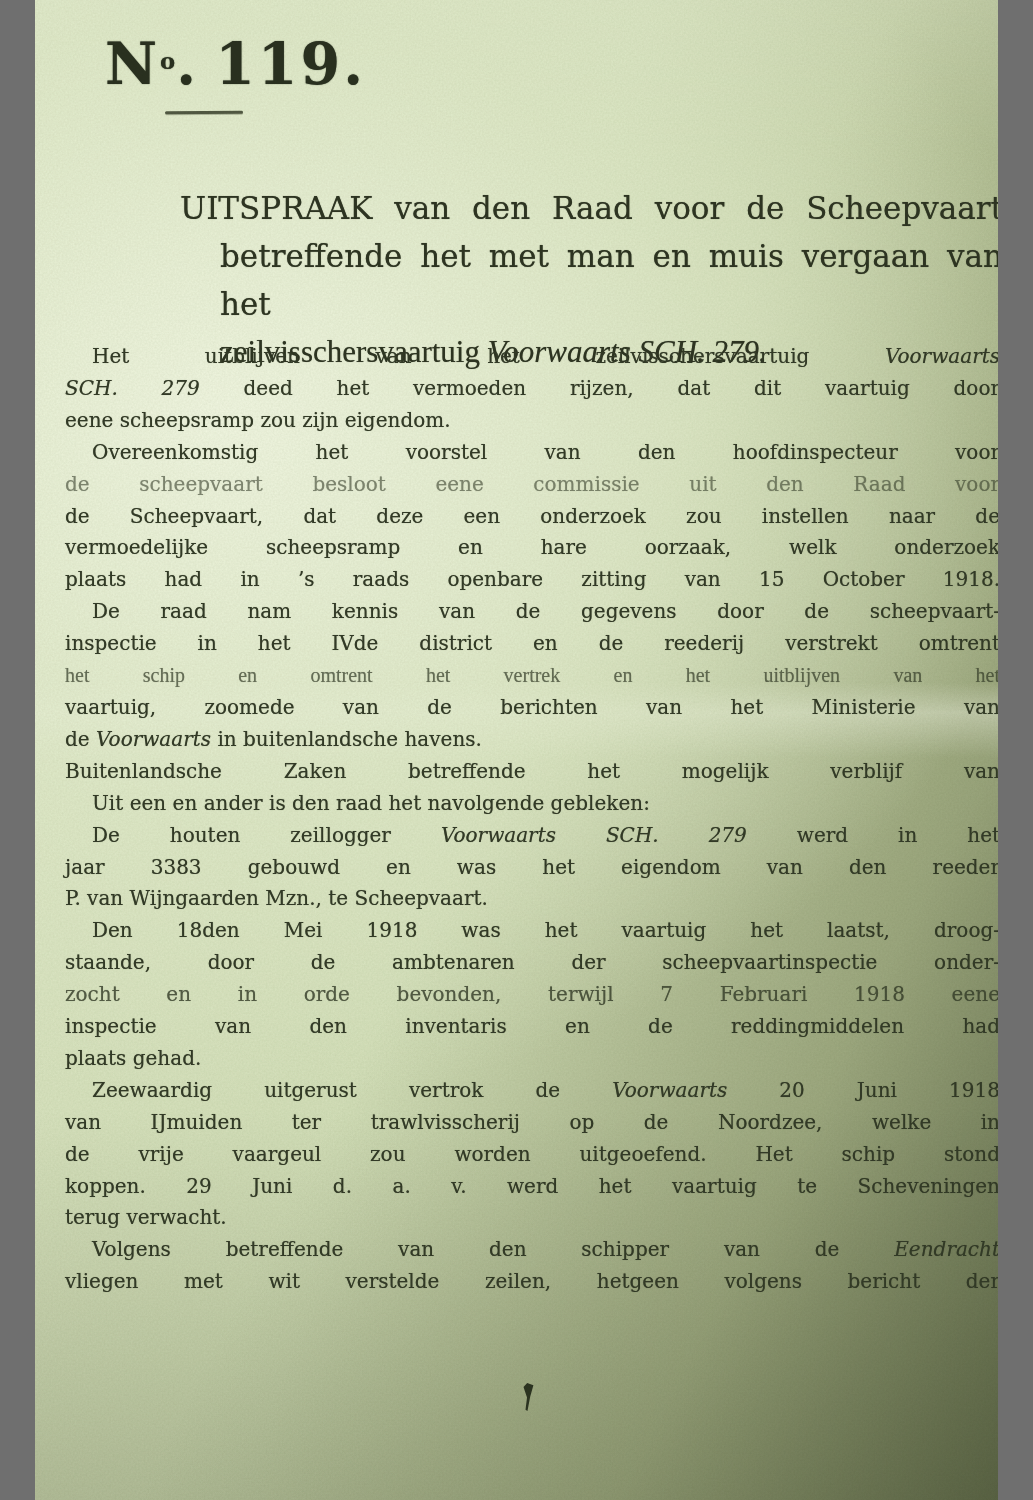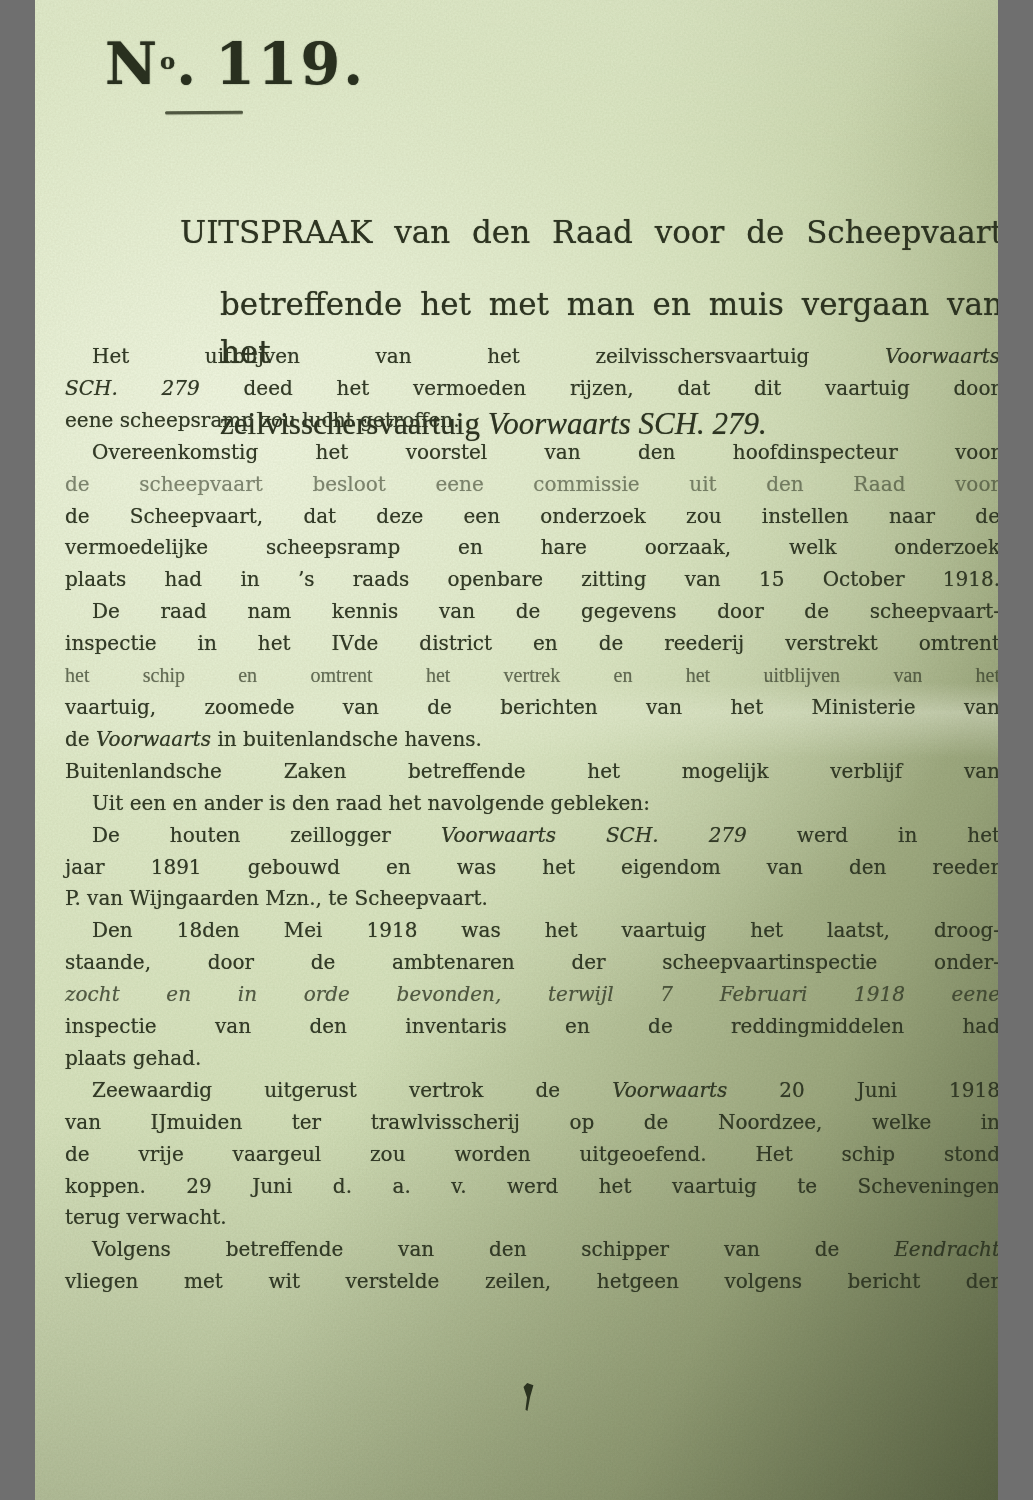--- a/index.html
+++ b/index.html
@@ -27,21 +27,21 @@
   .heading-rule{
     position:absolute;left:130px;top:111px;width:78px;height:3px;
     background:#39402b;border-radius:2px;opacity:0.85;
     box-shadow:0 1px 0 rgba(57,64,43,0.35);transform:rotate(-0.5deg);
   }
   .title{
     position:absolute;left:145px;top:184px;width:823px;
     font-size:31px;line-height:48px;color:#2e3522;
     text-shadow:0 0 0.8px rgba(46,53,34,0.7);
   }
-  .title .tline{text-align:justify;text-align-last:justify;margin-top:24px;}
+  .title .tline{text-align:justify;text-align-last:justify;}
   .title .tline.hang{padding-left:40px;}
   .title .tline.noj{text-align-last:left;font-family:Liberation Serif, serif;}
   .body{
     position:absolute;left:30px;top:341px;width:935px;
     font-size:20px;line-height:31.9px;
     text-shadow:0 0 0.7px rgba(51,59,39,0.65);
   }
   .body .tline{text-align:justify;text-align-last:justify;}
   .body .tline.noj{text-align-last:left;}
   .body .tline.ind{text-indent:27px;}
@@ -66,39 +66,39 @@
 
   <div class="title" id="title-block">
       <div class="tline"><span>UITSPRAAK van den Raad voor de Scheepvaart</span></div>
       <div class="tline hang"><span>betreffende het met man en muis vergaan van het</span></div>
       <div class="tline noj hang"><span>zeilvisschersvaartuig </span><i>Voorwaarts SCH. 279.</i></div>
     </div>
 
   <div class="body" id="body-block">
       <div class="tline ind"><span>Het uitblijven van het zeilvisschersvaartuig </span><i>Voorwaarts</i></div>
       <div class="tline"><i>SCH. 279</i><span> deed het vermoeden rijzen, dat dit vaartuig door</span></div>
-      <div class="tline noj"><span>eene scheepsramp zou lucht getroffen.</span></div>
+      <div class="tline noj"><span>eene scheepsramp zou zijn eigendom.</span></div>
       <div class="tline ind"><span>Overeenkomstig het voorstel van den hoofdinspecteur voor</span></div>
       <div class="tline" style="opacity: 0.58; filter: blur(0.5px);"><span>de scheepvaart besloot eene commissie uit den Raad voor</span></div>
       <div class="tline"><span>de Scheepvaart, dat deze een onderzoek zou instellen naar de</span></div>
       <div class="tline"><span>vermoedelijke scheepsramp en hare oorzaak, welk onderzoek</span></div>
       <div class="tline"><span>plaats had in ’s raads openbare zitting van 15 October 1918.</span></div>
       <div class="tline ind"><span>De raad nam kennis van de gegevens door de scheepvaart-</span></div>
       <div class="tline"><span>inspectie in het IVde district en de reederij verstrekt omtrent</span></div>
       <div class="tline" style="opacity: 0.7; filter: blur(0.5px); font-family: Liberation Serif, serif;"><span>het schip en omtrent het vertrek en het uitblijven van het</span></div>
       <div class="tline"><span>vaartuig, zoomede van de berichten van het Ministerie van</span></div>
       <div class="tline noj"><span>de </span><i>Voorwaarts</i><span> in buitenlandsche havens.</span></div>
       <div class="tline"><span>Buitenlandsche Zaken betreffende het mogelijk verblijf van</span></div>
       <div class="tline noj ind"><span>Uit een en ander is den raad het navolgende gebleken:</span></div>
       <div class="tline ind"><span>De houten zeillogger </span><i>Voorwaarts SCH. 279</i><span> werd in het</span></div>
-      <div class="tline"><span>jaar 1891 gebouwd en was het eigendom van den reeder</span></div>
+      <div class="tline"><span>jaar 3383 gebouwd en was het eigendom van den reeder</span></div>
       <div class="tline noj"><span>P. van Wijngaarden Mzn., te Scheepvaart.</span></div>
       <div class="tline ind"><span>Den 18den Mei 1918 was het vaartuig het laatst, droog-</span></div>
       <div class="tline"><span>staande, door de ambtenaren der scheepvaartinspectie onder-</span></div>
-      <div class="tline" style="opacity: 0.8; filter: blur(0.5px); font-style: italic;"><span>zocht en in orde bevonden, terwijl 7 Februari 1918 eene</span></div>
+      <div class="tline" style="opacity: 0.8; filter: blur(0.5px);"><span>zocht en in orde bevonden, terwijl 7 Februari 1918 eene</span></div>
       <div class="tline"><span>inspectie van den inventaris en de reddingmiddelen had</span></div>
       <div class="tline noj"><span>plaats gehad.</span></div>
       <div class="tline ind"><span>Zeewaardig uitgerust vertrok de </span><i>Voorwaarts</i><span> 20 Juni 1918</span></div>
       <div class="tline"><span>van IJmuiden ter trawlvisscherij op de Noordzee, welke in</span></div>
       <div class="tline"><span>de vrije vaargeul zou worden uitgeoefend. Het schip stond</span></div>
       <div class="tline"><span>koppen. 29 Juni d. a. v. werd het vaartuig te Scheveningen</span></div>
       <div class="tline noj"><span>terug verwacht.</span></div>
       <div class="tline ind"><span>Volgens betreffende van den schipper van de </span><i>Eendracht</i></div>
       <div class="tline"><span>vliegen met wit verstelde zeilen, hetgeen volgens bericht der</span></div>
     </div>

